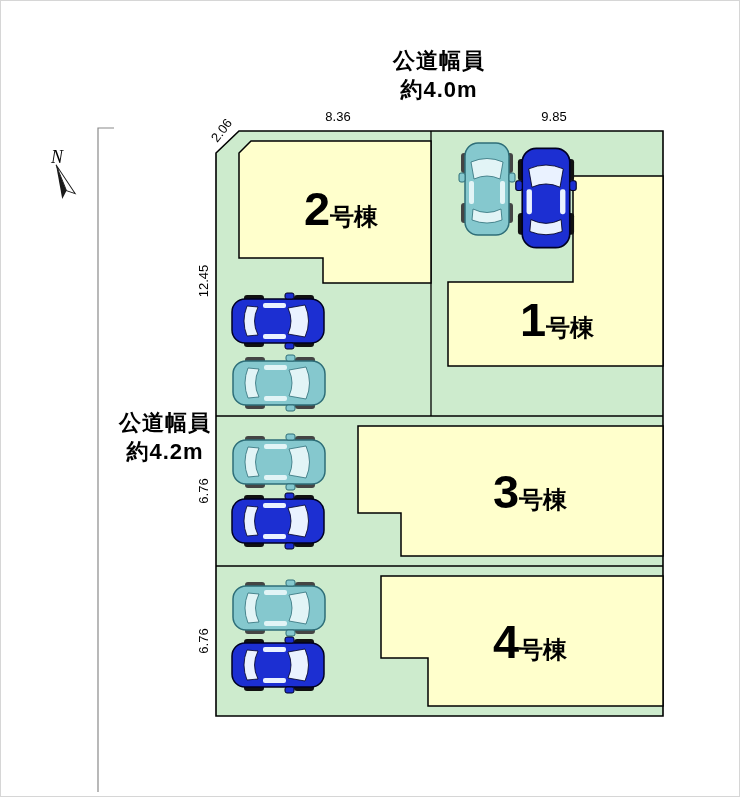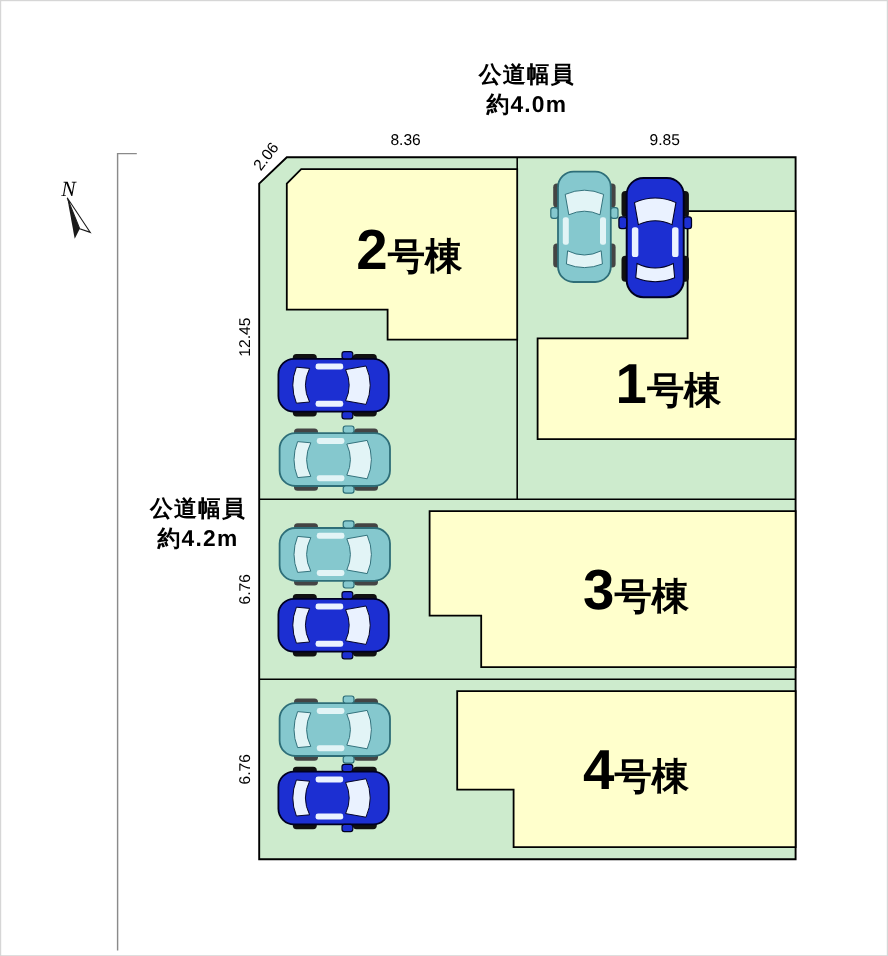--- a/index.html
+++ b/index.html
@@ -5,32 +5,32 @@
   * { margin:0; padding:0; box-sizing:border-box; }
   html,body { background:#ffffff; }
   body { font-family:"Liberation Sans","DejaVu Sans",sans-serif; }
   .page {
     position:relative; width:740px; height:797px;
     background:#ffffff; border:1px solid #d6d6d6; overflow:hidden;
   }
   svg.plan { position:absolute; left:0; top:0; display:block; }
   .road-label {
     position:absolute; transform:translate(-50%,-50%);
-    text-align:center; font-weight:bold; font-size:19px;
+    text-align:center; font-weight:bold; font-size:22px;
     line-height:1.3; color:#000; white-space:nowrap; letter-spacing:1px;
   }
   .road-label.top  { left:438px; top:75px; }
   .road-label.left { left:164px; top:437px; }
   .bldg-label {
     position:absolute; transform:translate(-50%,-50%);
     display:flex; align-items:baseline; font-weight:bold;
     color:#000; white-space:nowrap;
   }
   .bldg-label .num    { font-size:47px; line-height:1; }
-  .bldg-label .suffix { font-size:31px; line-height:1; }
+  .bldg-label .suffix { font-size:24px; line-height:1; }
   .dim { font-size:13px; fill:#000; font-family:"Liberation Sans","DejaVu Sans",sans-serif; }
   .compass-n { font-size:18px; font-style:italic; font-family:"Liberation Serif","DejaVu Serif",serif; fill:#000; }
 </style>
 </head>
 <body>
 
 <div class="page">
 
   <svg class="plan" width="740" height="797" viewBox="0 0 740 797">
 

